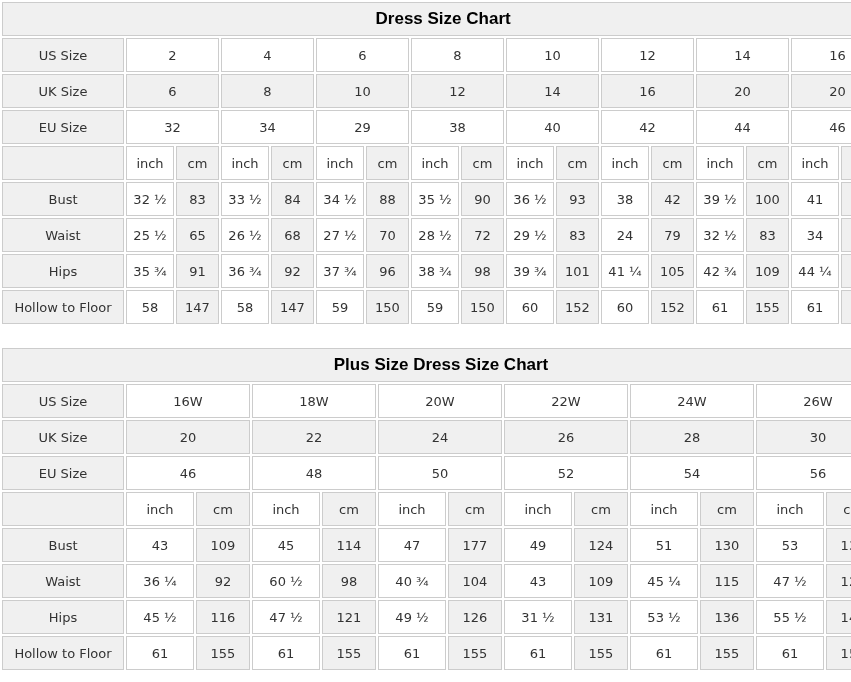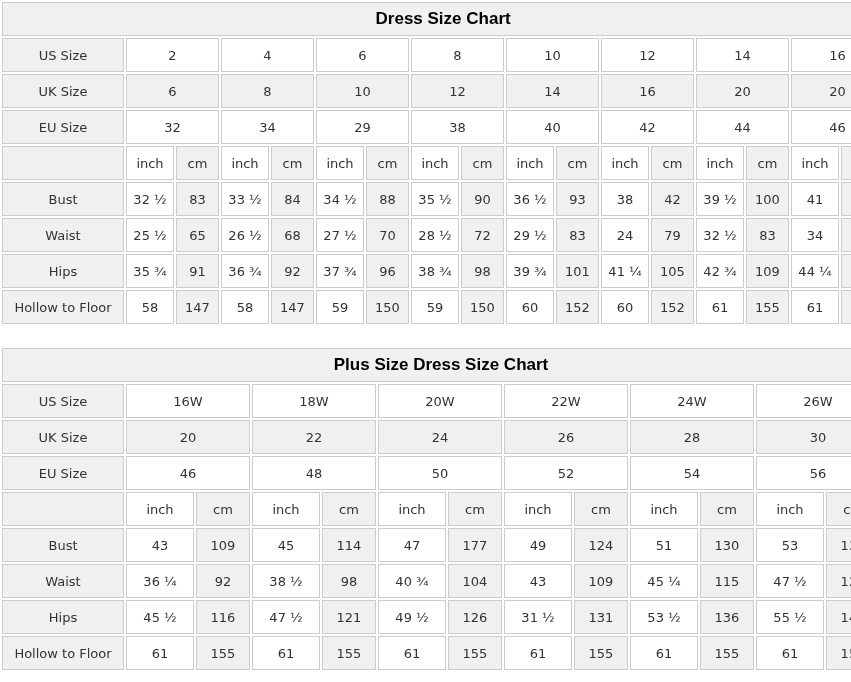--- a/index.html
+++ b/index.html
@@ -274,21 +274,21 @@
         <td class="shaded">124</td>
         <td>51</td>
         <td class="shaded">130</td>
         <td>53</td>
         <td class="shaded">135</td>
       </tr>
       <tr>
         <td class="shaded">Waist</td>
         <td>36 ¼</td>
         <td class="shaded">92</td>
-        <td>38 ½</td>
+        <td>60 ½</td>
         <td class="shaded">98</td>
         <td>40 ¾</td>
         <td class="shaded">104</td>
         <td>43</td>
         <td class="shaded">109</td>
         <td>45 ¼</td>
         <td class="shaded">115</td>
         <td>47 ½</td>
         <td class="shaded">121</td>
       </tr>

